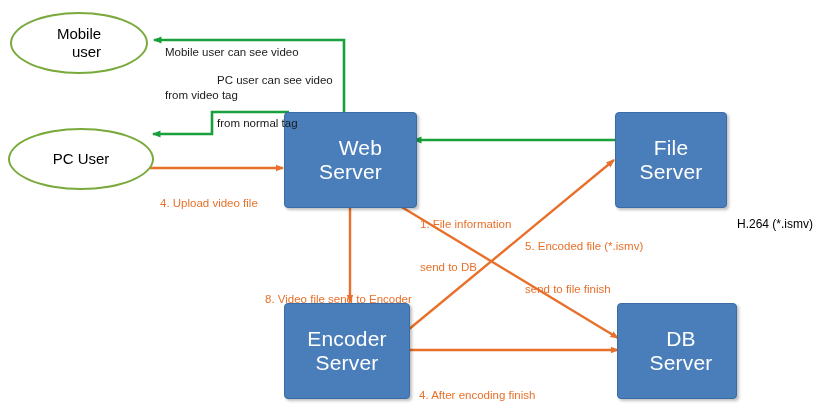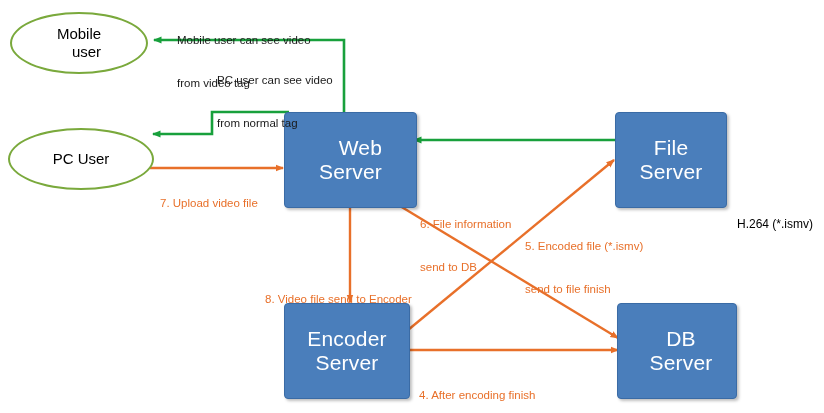--- a/index.html
+++ b/index.html
@@ -143,36 +143,36 @@
     </div>
   </div>
 
   <div class="node-box" style="left:617px; top:303px; width:110px; height:94px;padding-left:8px;">
     <div>
       <div>DB</div>
       <div>Server</div>
     </div>
   </div>
 
-  <div class="lbl lbl-green" style="left:165px; top:4px;margin-left:12px;">
+  <div class="lbl lbl-green" style="left:165px; top:16px;">
     <div>Mobile user can see video</div>
     <div>from video tag</div>
   </div>
 
   <div class="lbl lbl-green" style="left:217px; top:44px;">
     <div>PC user can see video</div>
     <div>from normal tag</div>
   </div>
 
   <div class="lbl lbl-orange" style="left:160px; top:167px;">
-    <div>7. Upload video file</div>
+    <div>4. Upload video file</div>
   </div>
 
   <div class="lbl lbl-orange" style="left:420px; top:188px;">
-    <div>6. File information</div>
+    <div>1. File information</div>
     <div>send to DB</div>
   </div>
 
   <div class="lbl lbl-orange" style="left:265px; top:263px;">
     <div>8. Video file send to Encoder</div>
   </div>
 
   <div class="lbl lbl-orange" style="left:419px; top:359px;">
     <div>4. After encoding finish</div>
     

